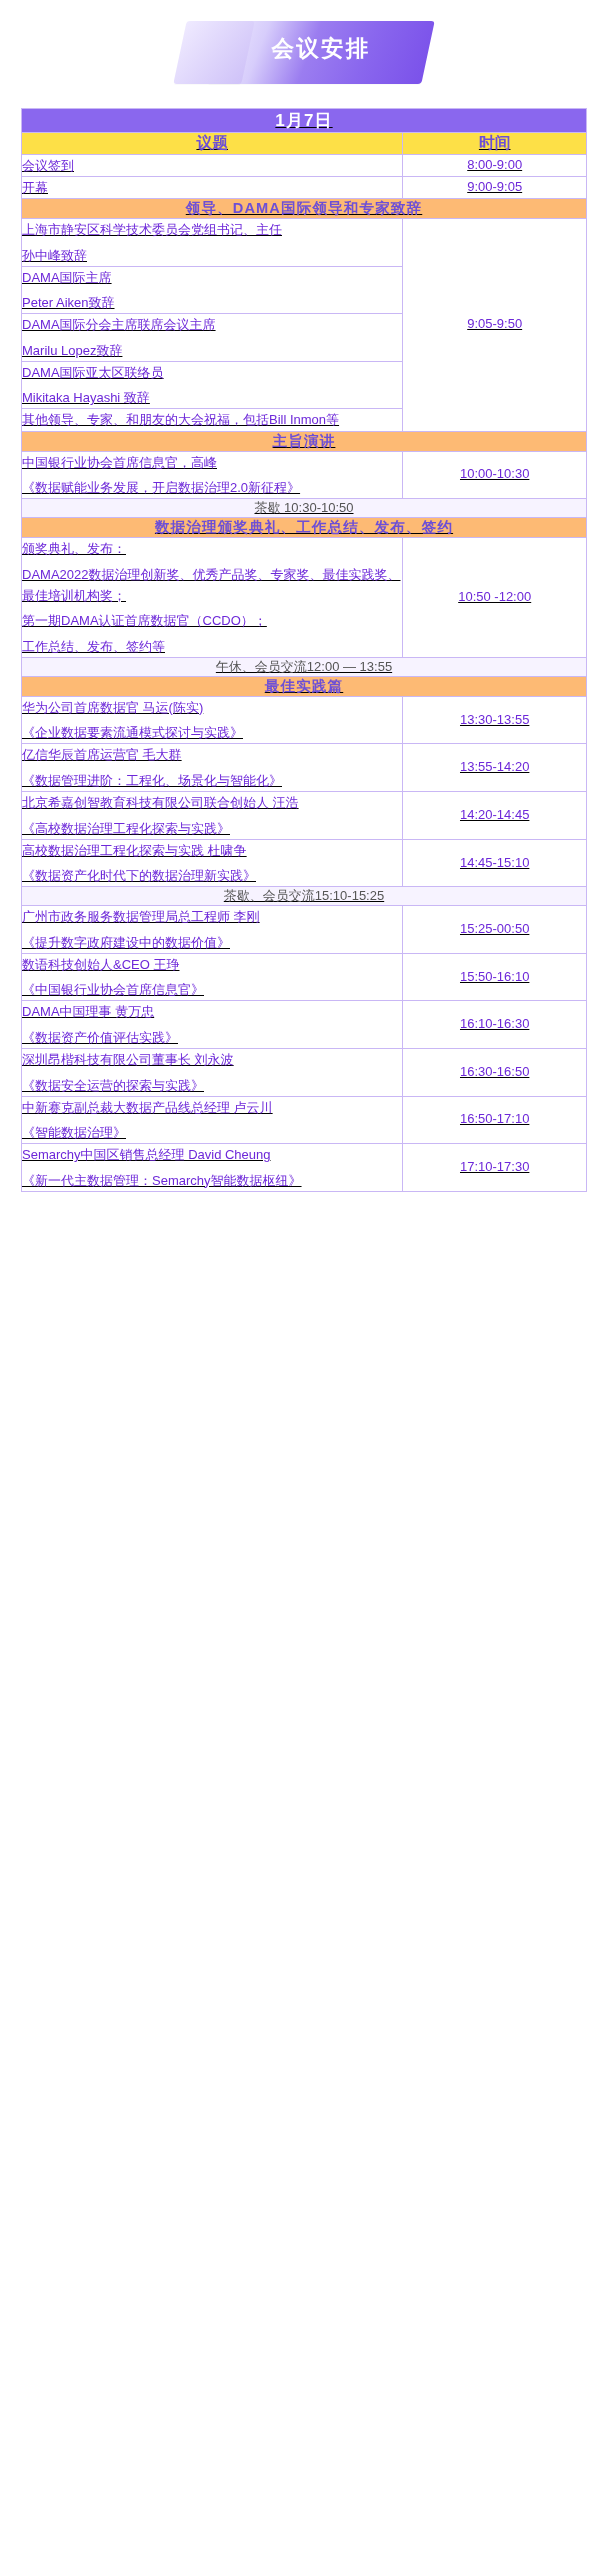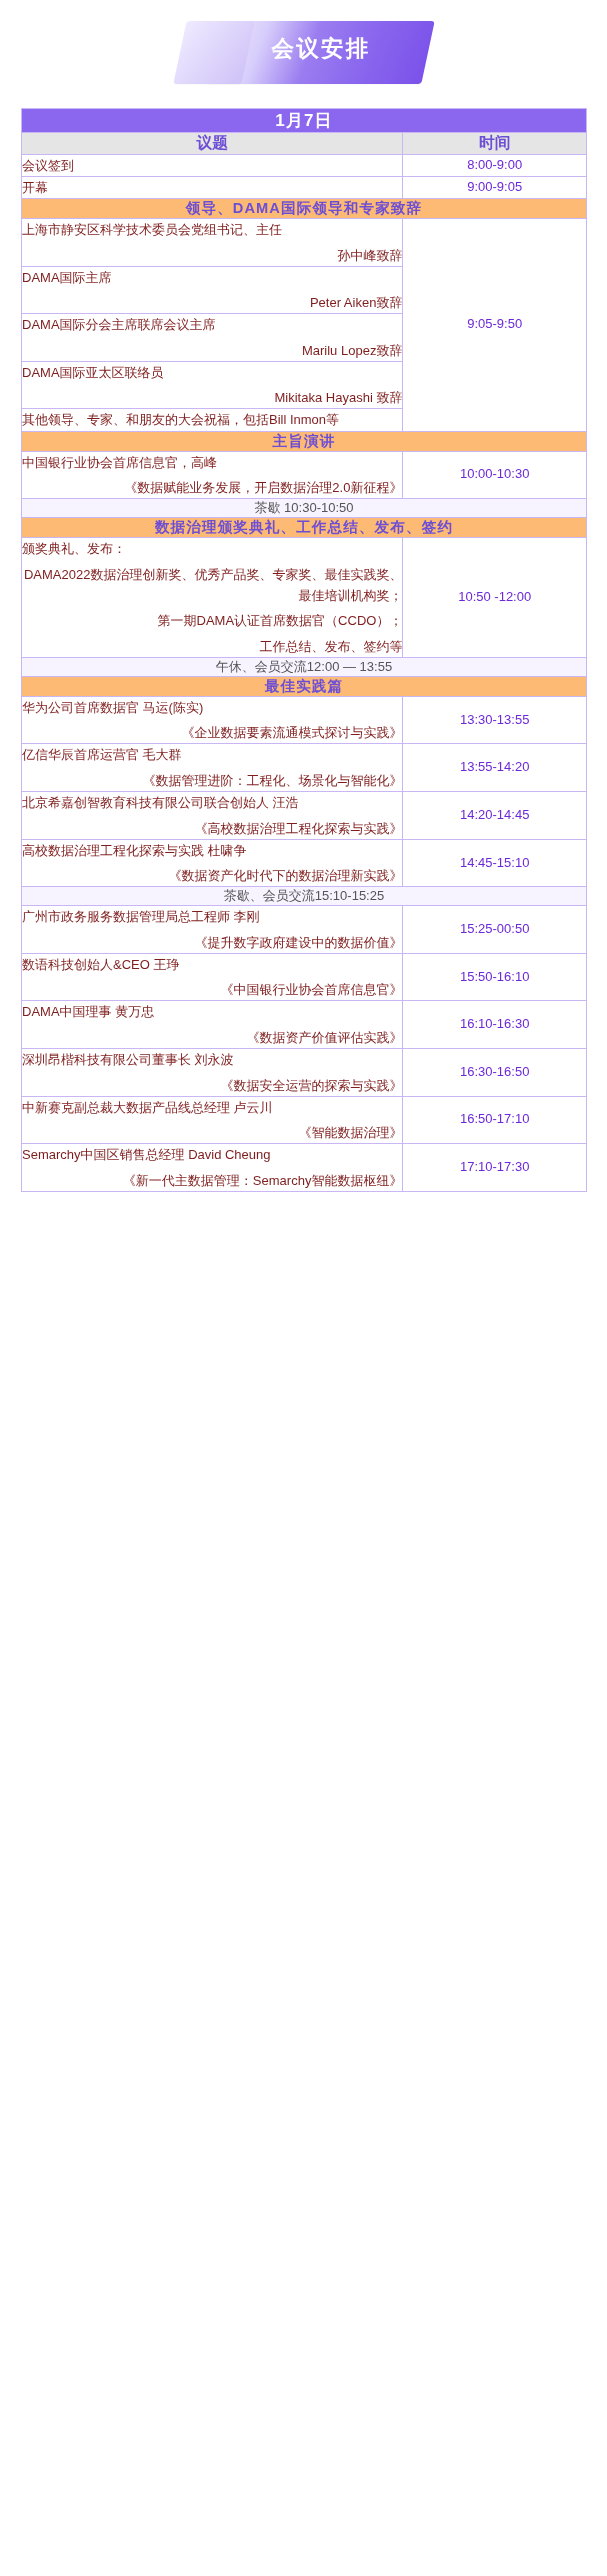--- a/index.html
+++ b/index.html
@@ -51,20 +51,21 @@
     font-size: 22.5px;
     font-weight: bold;
     letter-spacing: 2.3px;
     z-index: 2;
   }
 
   
   .agenda-wrap {
     width: 566px;
     margin: 23.6px auto 34px auto;
+    text-decoration: underline;
   }
   table.agenda {
     width: 100%;
     border-collapse: collapse;
     border: 1.1px solid #8a67ee;
     table-layout: fixed;
   }
   table.agenda td, table.agenda th {
     border: 0.6px solid #c9b7f5;
     padding: 0;
@@ -74,29 +75,29 @@
     background: #8a67ee;
     color: #ffffff;
     font-size: 17px;
     font-weight: bold;
     text-align: center;
     padding: 11.3px 0;
     letter-spacing: 1.1px;
     border: 0.6px solid #8a67ee;
   }
   .col-head {
-    background: #e5e5e5;
+    background: #fde047;
     color: #6d4fd6;
     font-size: 15.8px;
     font-weight: bold;
     text-align: center;
     padding: 12.4px 0;
   }
   .cell-topic {
-    color: #7f1d1d;
+    color: #6d28d9;
     font-size: 13px;
     line-height: 1.62;
     padding: 11.3px 14.6px;
     text-align: left;
   }
   .cell-time {
     color: #6d28d9;
     font-size: 13px;
     text-align: center;
     padding: 11.3px 5.6px;
@@ -112,21 +113,21 @@
     letter-spacing: 1.1px;
   }
   .break-row {
     background: #f7f3ff;
     color: #555555;
     font-size: 13px;
     text-align: center;
     padding: 11.3px 0;
   }
   .sub-line { display: block; }
-  .sub-line + .sub-line { margin-top: 4.5px; text-align: right; }
+  .sub-line + .sub-line { margin-top: 4.5px; }
   .col-w-topic { width: 349px; }
   .col-w-time { width: 168px; }
 </style>
 </head>
 <body>
 
 <div class="header-banner">
   <div class="banner-shape light"></div>
   <div class="banner-shape" style="left:34px;width:214px;"></div>
   <div class="banner-title">会议安排</div>

